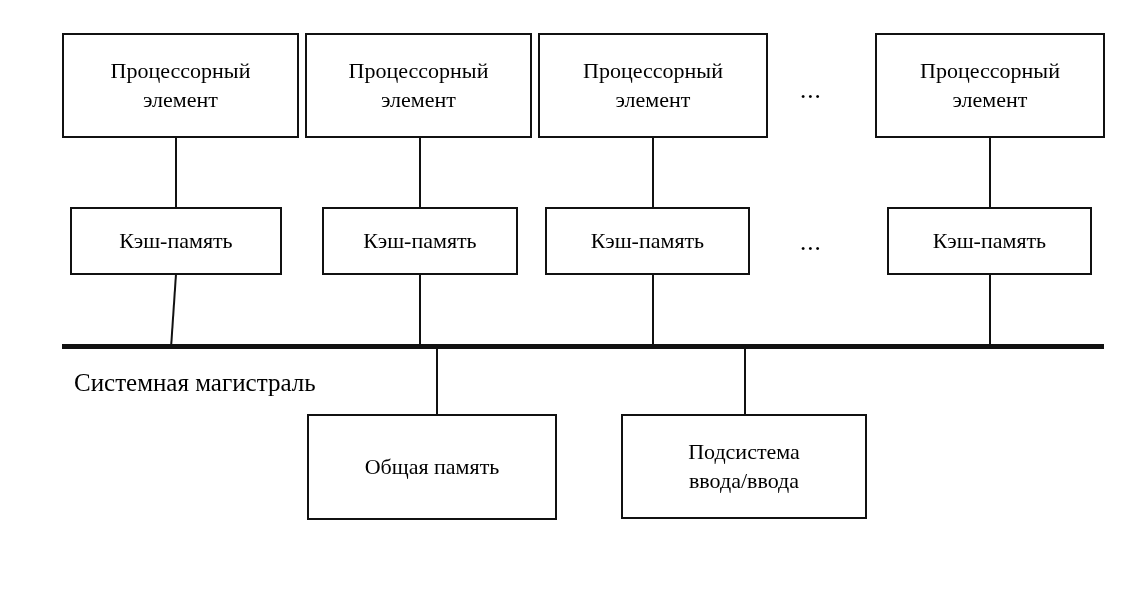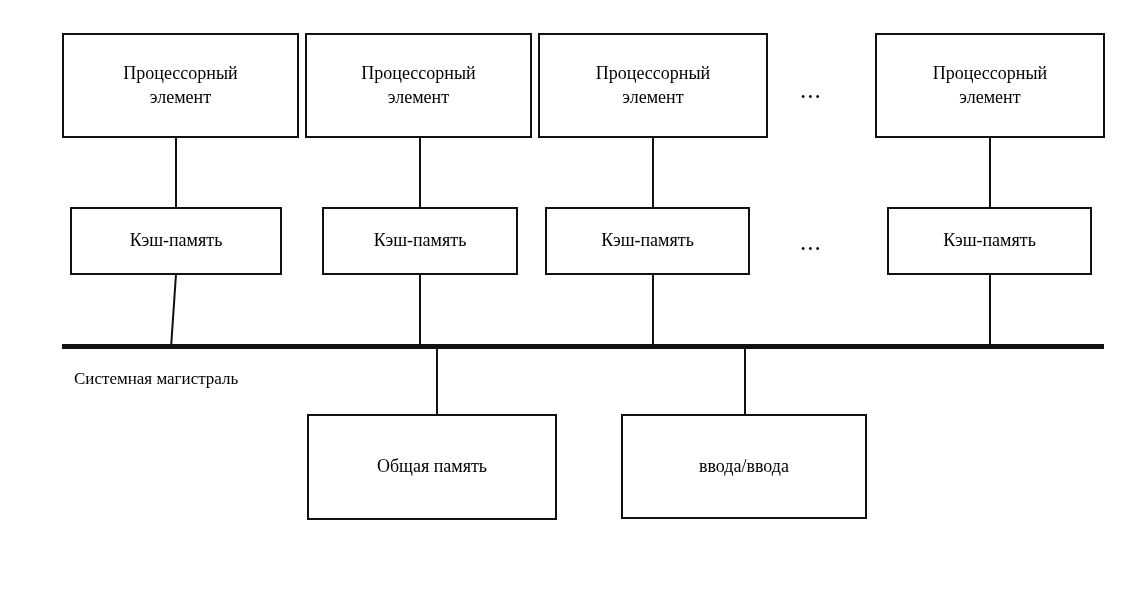--- a/index.html
+++ b/index.html
@@ -20,21 +20,21 @@
     position: absolute;
     box-sizing: border-box;
     border: 2px solid #111111;
     background: #ffffff;
     display: flex;
     flex-direction: column;
     align-items: center;
     justify-content: center;
     text-align: center;
     line-height: 1.30;
-    font-size: 18px;
+    font-size: 22px;
     z-index: 3;
     white-space: nowrap;
   }
   .node .line2 { display: block; }
   .connector {
     position: absolute;
     background: #111111;
     width: 2px;
     z-index: 1;
   }
@@ -44,21 +44,21 @@
   }
   .connector.slant svg { display: block; }
   .bus {
     position: absolute;
     background: #111111;
     height: 5px;
     z-index: 2;
   }
   .bus-label {
     position: absolute;
-    font-size: 17px;
+    font-size: 25px;
     white-space: nowrap;
     z-index: 3;
   }
   .ellipsis {
     position: absolute;
     font-size: 25px;
     letter-spacing: 1px;
     white-space: nowrap;
     z-index: 3;
   }
@@ -127,16 +127,17 @@
   <div class="bus-label" style="left:74px; top:369px;">Системная магистраль</div>
 
   <div class="connector" style="left:436px; top:346px; height:70px;"></div>
   <div class="connector" style="left:744px; top:346px; height:70px;"></div>
 
   <div class="node" style="left:307px; top:414px; width:250px; height:106px;">
     <span>Общая память</span>
   </div>
 
   <div class="node" style="left:621px; top:414px; width:246px; height:105px;">
+    <span>Подсистема</span>
     <span class="line2">ввода/ввода</span>
   </div>
 
 </div>
 
 </body></html>

